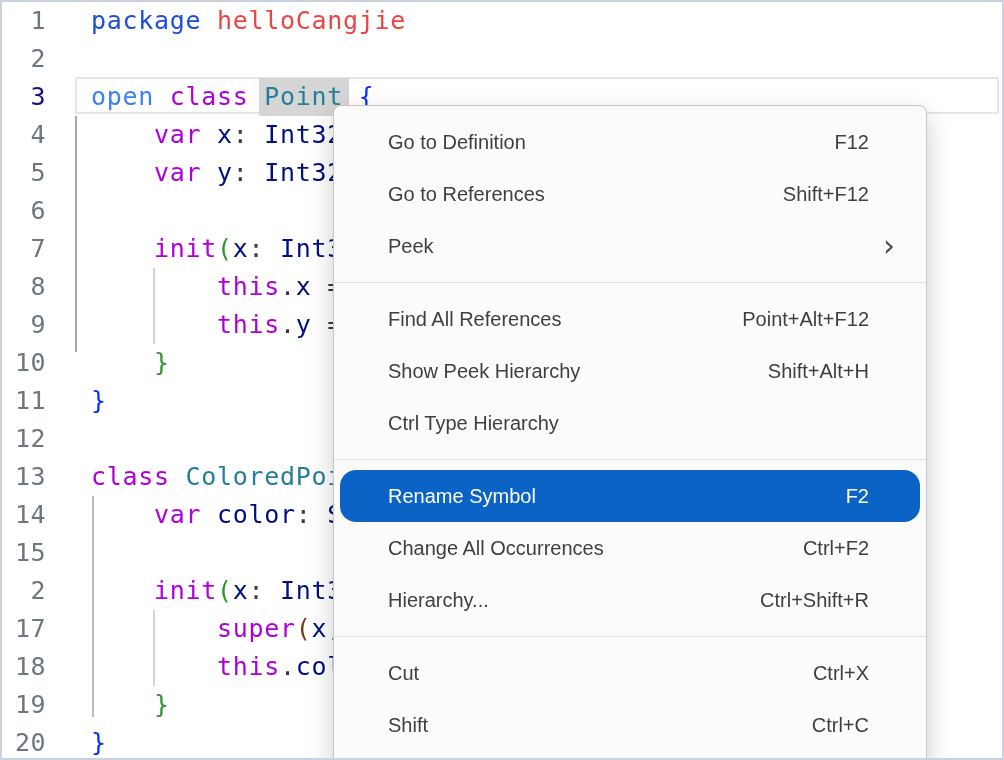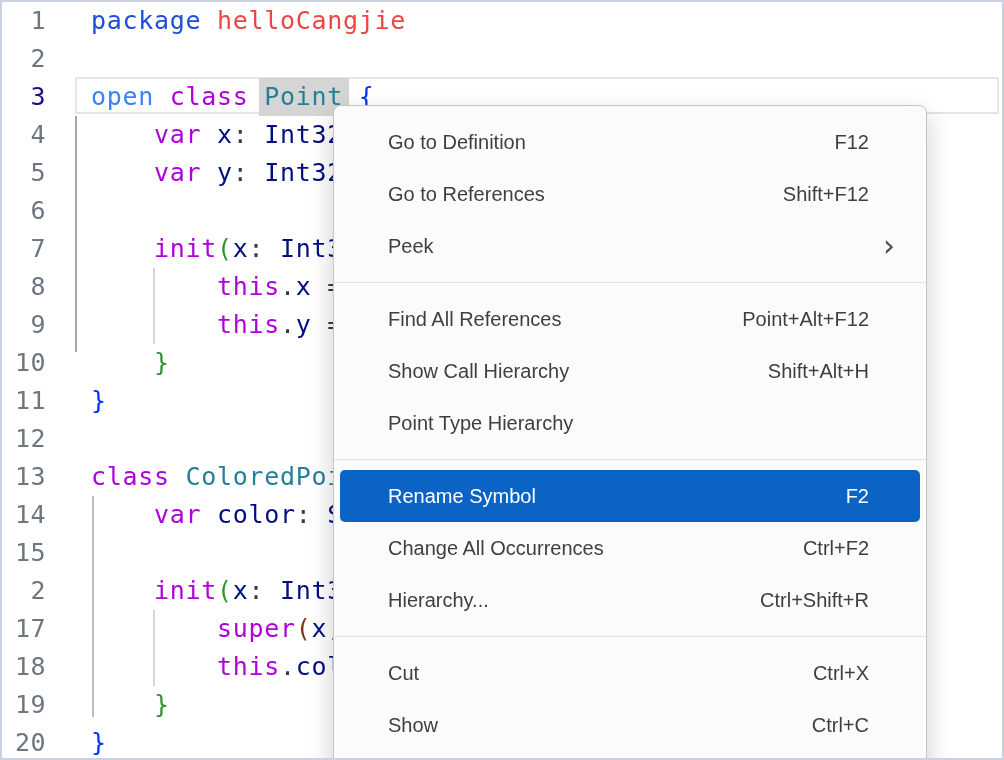--- a/index.html
+++ b/index.html
@@ -132,42 +132,42 @@
       <div class="menu-item">
         <span class="lbl">Peek</span>
         <span class="chev">›</span>
       </div>
       <div class="menu-sep"></div>
       <div class="menu-item">
         <span class="lbl">Find All References</span>
         <span class="sc">Point+Alt+F12</span>
       </div>
       <div class="menu-item">
-        <span class="lbl">Show Call Hierarchy</span>
+        <span class="lbl">Show Peek Hierarchy</span>
         <span class="sc">Shift+Alt+H</span>
       </div>
       <div class="menu-item">
-        <span class="lbl">Point Type Hierarchy</span>
+        <span class="lbl">Ctrl Type Hierarchy</span>
       </div>
       <div class="menu-sep"></div>
-      <div class="menu-item selected" style="background: rgb(11, 99, 197);">
+      <div class="menu-item selected" style="background: rgb(11, 99, 197); border-radius: 16px;">
         <span class="lbl">Rename Symbol</span>
         <span class="sc">F2</span>
       </div>
       <div class="menu-item">
         <span class="lbl">Change All Occurrences</span>
         <span class="sc">Ctrl+F2</span>
       </div>
       <div class="menu-item">
         <span class="lbl">Hierarchy...</span>
         <span class="sc">Ctrl+Shift+R</span>
       </div>
       <div class="menu-sep"></div>
       <div class="menu-item">
         <span class="lbl">Cut</span>
         <span class="sc">Ctrl+X</span>
       </div>
       <div class="menu-item">
-        <span class="lbl">Show</span>
+        <span class="lbl">Shift</span>
         <span class="sc">Ctrl+C</span>
       </div>
     </div>
 </div>
 
 </body></html>

